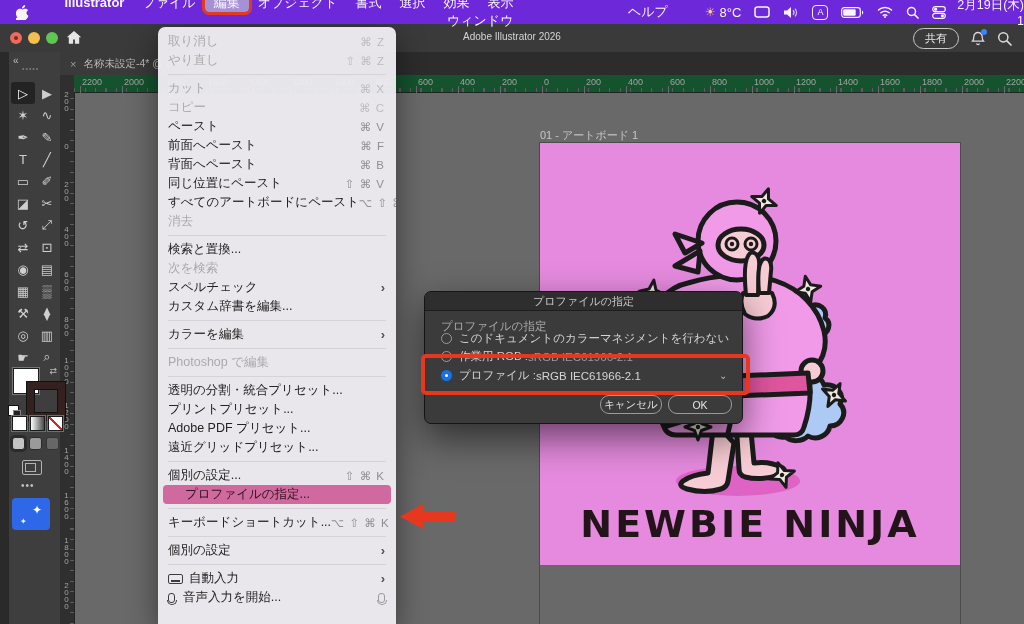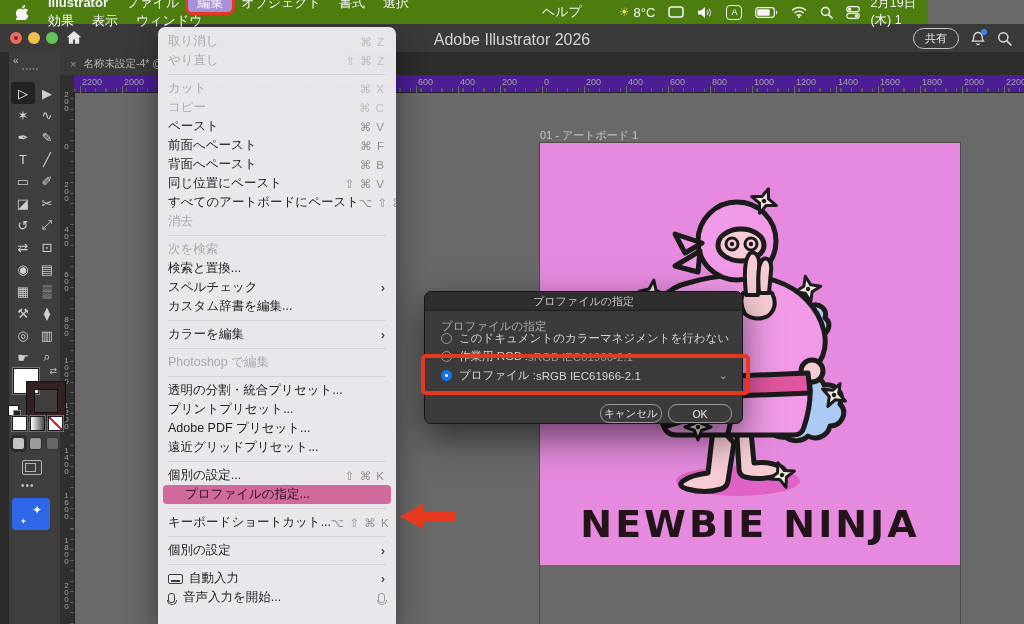--- a/index.html
+++ b/index.html
@@ -1,56 +1,56 @@
 <!DOCTYPE html>
 <html><head>
 <meta charset="utf-8">
 <style>
   html,body{margin:0;padding:0;}
   body{width:1024px;height:624px;position:relative;overflow:hidden;background:#696969;
        font-family:"Liberation Sans","DejaVu Sans",sans-serif;-webkit-font-smoothing:antialiased;}
 
   
-  #menubar{position:absolute;left:0;top:0;width:928px;height:24px;background:#4d7c0f;
-           display:flex;align-items:center;color:#f7f5fb;font-size:13px;z-index:70;}
+  #menubar{position:absolute;left:0;top:0;width:1024px;height:24px;background:#6d28d9;
+           display:flex;align-items:center;color:#f7f5fb;font-size:13px;z-index:70;text-align:right;}
   #menubar .apple{margin:0 10px 0 16px;display:flex;align-items:center;}
   #menubar .mitem{padding:2px 9px;border-radius:4px;white-space:nowrap;}
   #menubar .mitem.bold{font-weight:bold;}
   #menubar .mitem.hl{background:#a791d6;outline:3px solid #e23a22;outline-offset:0px;}
   #menubar .spacer{width:110px;}
   #status{display:flex;align-items:center;gap:13px;margin-left:28px;white-space:nowrap;}
   #status svg{display:block;}
   .kbdA{width:14px;height:13px;border:1.5px solid #f7f5fb;border-radius:4px;font-size:9px;
         display:flex;align-items:center;justify-content:center;}
   #menubar .date{margin-left:10px;font-size:12.5px;}
 
   
   #titlebar{position:absolute;left:0;top:24px;width:1024px;height:28px;background:#3a3a3a;z-index:5;}
   .tlight{position:absolute;top:8px;width:12px;height:12px;border-radius:50%;}
   .tl-red{left:10px;background:#ec6a5e;}
   .tl-red::after{content:"";position:absolute;left:4px;top:4px;width:4px;height:4px;border-radius:50%;background:#7e2a23;}
   .tl-yellow{left:28px;background:#f4bf4f;}
   .tl-green{left:46px;background:#61c454;}
   #home-icon{position:absolute;left:66px;top:6px;}
-  #win-title{position:absolute;left:0;right:0;top:7px;text-align:center;color:#d4d4d4;font-size:16px;}
+  #win-title{position:absolute;left:0;right:0;top:7px;text-align:center;color:#d4d4d4;font-size:10px;}
   #tb-right{position:absolute;right:12px;top:4px;display:flex;align-items:center;gap:12px;}
   #share-btn{border:1px solid #c9c9c9;border-radius:11px;color:#ececec;font-size:11px;padding:2px 11px;}
   .belldot{position:absolute;right:-2px;top:-2px;width:6px;height:6px;border-radius:50%;background:#3b82f7;}
 
   
   #tabbar{position:absolute;left:0;top:52px;width:1024px;height:23px;background:#2c2c2c;z-index:4;}
   .doc-tab{position:absolute;top:0;height:23px;display:flex;align-items:center;font-size:10.5px;color:#b9b9b9;
            padding:0 10px;white-space:nowrap;overflow:hidden;}
   #tab1{left:60px;width:270px;background:#3a3a3a;border-right:1px solid #222;}
   #tab1 .close{margin-right:7px;color:#9a9a9a;font-size:11px;}
   #tab2{left:340px;width:206px;background:#555555;color:#e0e0e0;padding-left:58px;}
 
   
   #ruler-corner{position:absolute;left:60px;top:75px;width:14px;height:17px;background:#2f2f2f;z-index:3;}
-  #h-ruler{position:absolute;left:74px;top:75px;width:950px;height:17px;background:#4c1d95;z-index:3;
+  #h-ruler{position:absolute;left:74px;top:75px;width:950px;height:17px;background:#14532d;z-index:3;
            border-bottom:1px solid #232323;}
   #h-ruler::after{content:"";position:absolute;left:0;right:0;bottom:0;height:4px;
            background:repeating-linear-gradient(90deg,#5b5b5b 0 1px,transparent 1px 10.5px);}
   .hlab{position:absolute;top:2px;font-size:9px;color:#a3a3a3;transform:translateX(2px);}
   .hlab::after{content:"";position:absolute;left:-2px;top:9px;height:14px;width:1px;background:#6a6a6a;}
   #v-ruler{position:absolute;left:60px;top:92px;width:14px;height:532px;background:#2f2f2f;z-index:3;
            border-right:1px solid #232323;}
   #v-ruler::after{content:"";position:absolute;top:0;bottom:0;right:0;width:4px;
            background:repeating-linear-gradient(0deg,#5b5b5b 0 1px,transparent 1px 10.5px);}
   .vlab{position:absolute;left:2px;font-size:8px;color:#a3a3a3;writing-mode:vertical-rl;text-orientation:upright;
@@ -119,21 +119,21 @@
              justify-content:center;font-size:11px;color:#c9c9c9;border-bottom:1px solid #1d1d1d;}
   #dlg-section{position:absolute;left:16px;top:27px;font-size:11.5px;color:#a9a9a9;}
   .radiorow{position:absolute;left:16px;display:flex;align-items:center;font-size:11.5px;color:#d5d5d5;white-space:nowrap;}
   .radio{width:11px;height:11px;border-radius:50%;border:1.5px solid #9a9a9a;margin-right:7px;box-sizing:border-box;flex:0 0 auto;}
   .radio.on{border:none;background:#1673e6;position:relative;}
   .radio.on::after{content:"";position:absolute;left:4px;top:4px;width:3px;height:3px;border-radius:50%;background:#fff;}
   .radiorow .dimval{color:#9c9c9c;}
   #profile-chevron{position:absolute;left:294px;top:78px;color:#b7b7b7;font-size:10px;}
   #dlg-buttons{position:absolute;right:10px;top:103px;display:flex;gap:6px;}
   .dlg-btn{height:17px;border:1px solid #9a9a9a;border-radius:9px;color:#e5e5e5;font-size:10.5px;
-           display:flex;align-items:center;justify-content:center;background:transparent;margin-top:9px;}
+           display:flex;align-items:center;justify-content:center;background:transparent;}
   #btn-cancel{width:60px;}
   #btn-ok{width:62px;}
 
   
   #anno-profile-box{position:absolute;left:421px;top:354px;width:321px;height:33px;border:4.5px solid #e5381f;
                     border-radius:5px;z-index:50;}
   #anno-arrow{position:absolute;left:399px;top:503px;z-index:50;}
 
   svg{display:block;}
 </style>
@@ -424,25 +424,25 @@
       <span class="sc">⇧ ⌘ V</span>
     </div>
     <div class="menurow">
       <span class="lab">すべてのアートボードにペースト</span>
       <span class="sc">⌥ ⇧ ⌘ V</span>
     </div>
     <div class="menurow dis">
       <span class="lab">消去</span>
     </div>
     <div class="menusep"></div>
+    <div class="menurow">
+      <span class="lab">検索と置換...</span>
+    </div>
     <div class="menurow dis">
       <span class="lab">次を検索</span>
-    </div>
-    <div class="menurow">
-      <span class="lab">検索と置換...</span>
     </div>
     <div class="menurow">
       <span class="lab">スペルチェック</span>
       <span class="sub">›</span>
     </div>
     <div class="menurow">
       <span class="lab">カスタム辞書を編集...</span>
     </div>
     <div class="menusep"></div>
     <div class="menurow">

